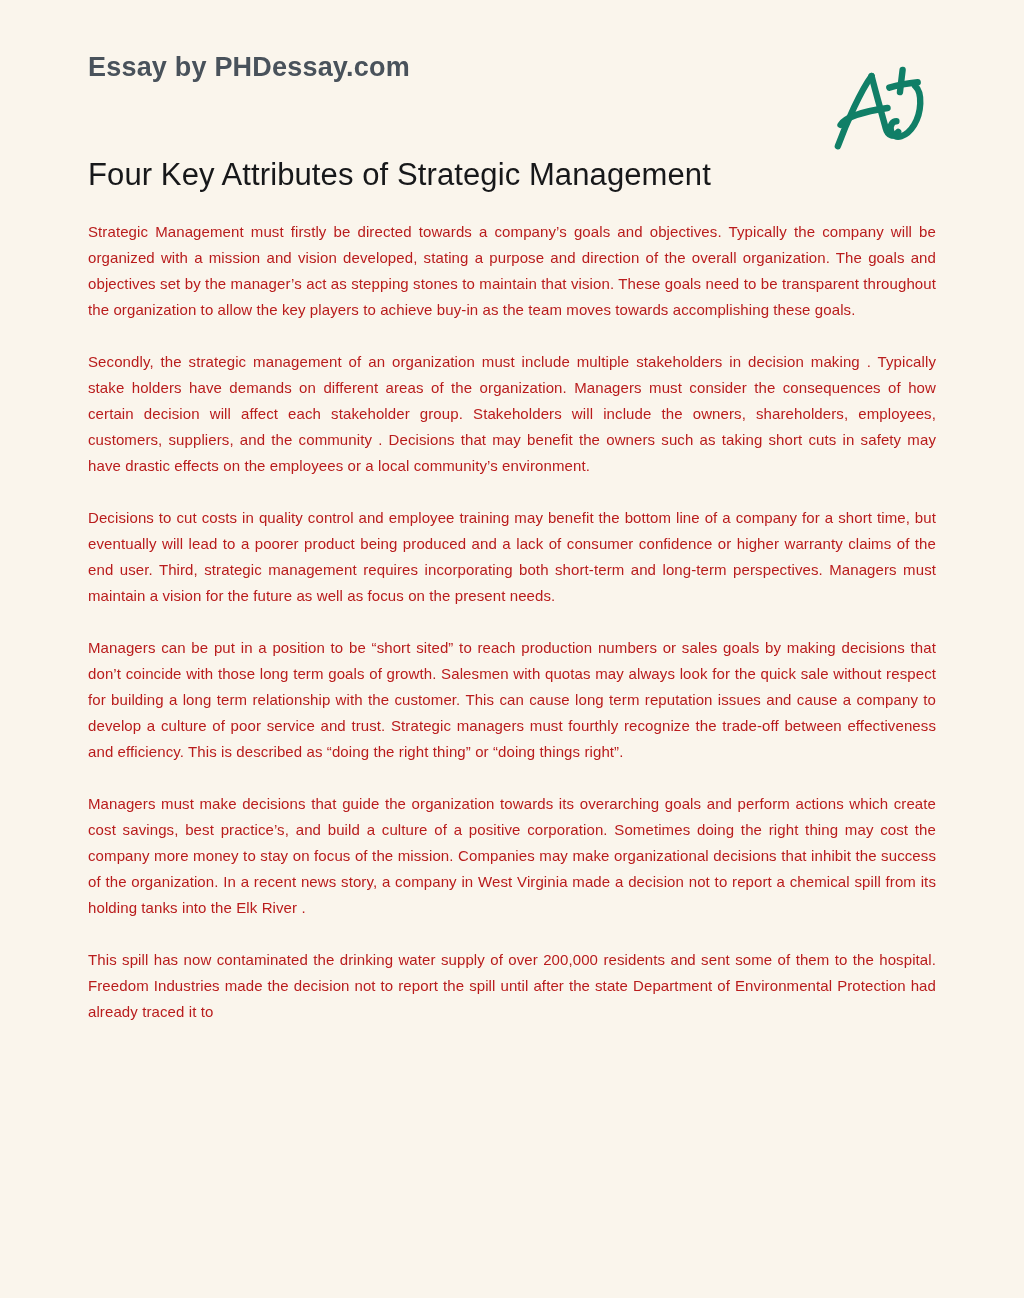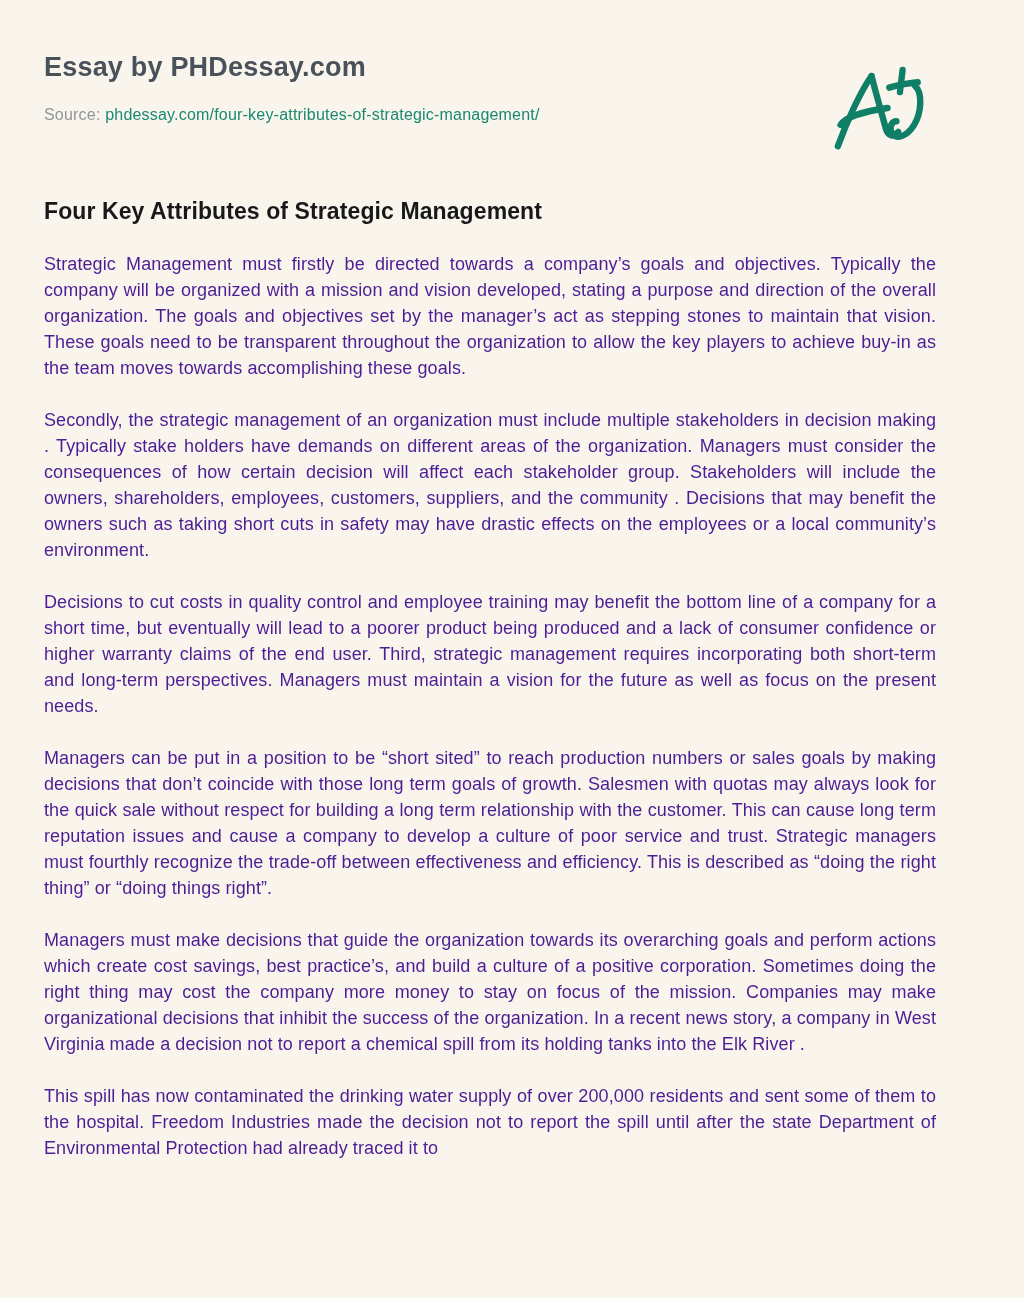--- a/index.html
+++ b/index.html
@@ -10,21 +10,21 @@
     width: 1024px;
     height: 1298px;
     margin: 0 auto;
     background: #FAF5EC;
     position: relative;
     overflow: hidden;
     font-family: "Liberation Sans", sans-serif;
   }
 
   .content {
-    padding: 52px 88px 0 44px;
+    padding: 52px 88px 0 88px;
   }
 
   .header-title {
     font-size: 27px;
     font-weight: 700;
     color: #49525B;
     letter-spacing: 0.2px;
   }
 
   .source-line {
@@ -43,35 +43,35 @@
   .logo {
     position: absolute;
     top: 62px;
     right: 93px;
     width: 102px;
     height: 100px;
   }
 
   .article-title {
     margin-top: 74px;
-    font-size: 23px;
-    font-weight: 700;
+    font-size: 31px;
+    font-weight: 400;
     color: #17181A;
     letter-spacing: 0.1px;
   }
 
   .body-copy {
     margin-top: 18px;
   }
 
   .body-copy p {
     margin-top: 26px;
-    font-size: 18px;
+    font-size: 15px;
     line-height: 26px;
-    color: #4c1d95;
+    color: #b91c1c;
     text-align: justify;
     letter-spacing: 0.1px;
   }
 </style>
 </head>
 <body>
 
 <div class="page">
 
   <svg class="logo" viewBox="0 0 115 105" aria-hidden="true">
@@ -88,24 +88,20 @@
       <path d="M68,25 C78,22 90,20 100,19"></path>
 
       <path d="M97,23 C106,31 104,54 96,67 C88,80 74,86 70,74 C68,67 72,63 76,63"></path>
     </g>
   </svg>
 
   <div class="content">
 
     <div class="header-title">Essay by PHDessay.com</div>
 
-    <div class="source-line">
-      <span>Source:</span>
-      <a class="source-link">phdessay.com/four-key-attributes-of-strategic-management/</a>
-    </div>
 
     <h1 class="article-title">Four Key Attributes of Strategic Management</h1>
 
     <div class="body-copy">
       <p>Strategic Management must firstly be directed towards a company’s goals and objectives. Typically the company will be organized with a mission and vision developed, stating a purpose and direction of the overall organization. The goals and objectives set by the manager’s act as stepping stones to maintain that vision. These goals need to be transparent throughout the organization to allow the key players to achieve buy-in as the team moves towards accomplishing these goals.</p>
       <p>Secondly, the strategic management of an organization must include multiple stakeholders in decision making . Typically stake holders have demands on different areas of the organization. Managers must consider the consequences of how certain decision will affect each stakeholder group. Stakeholders will include the owners, shareholders, employees, customers, suppliers, and the community . Decisions that may benefit the owners such as taking short cuts in safety may have drastic effects on the employees or a local community’s environment.</p>
       <p>Decisions to cut costs in quality control and employee training may benefit the bottom line of a company for a short time, but eventually will lead to a poorer product being produced and a lack of consumer confidence or higher warranty claims of the end user. Third, strategic management requires incorporating both short-term and long-term perspectives. Managers must maintain a vision for the future as well as focus on the present needs.</p>
       <p>Managers can be put in a position to be “short sited” to reach production numbers or sales goals by making decisions that don’t coincide with those long term goals of growth. Salesmen with quotas may always look for the quick sale without respect for building a long term relationship with the customer. This can cause long term reputation issues and cause a company to develop a culture of poor service and trust. Strategic managers must fourthly recognize the trade-off between effectiveness and efficiency. This is described as “doing the right thing” or “doing things right”.</p>
       <p>Managers must make decisions that guide the organization towards its overarching goals and perform actions which create cost savings, best practice’s, and build a culture of a positive corporation. Sometimes doing the right thing may cost the company more money to stay on focus of the mission. Companies may make organizational decisions that inhibit the success of the organization. In a recent news story, a company in West Virginia made a decision not to report a chemical spill from its holding tanks into the Elk River .</p>
       <p>This spill has now contaminated the drinking water supply of over 200,000 residents and sent some of them to the hospital. Freedom Industries made the decision not to report the spill until after the state Department of Environmental Protection had already traced it to</p>

